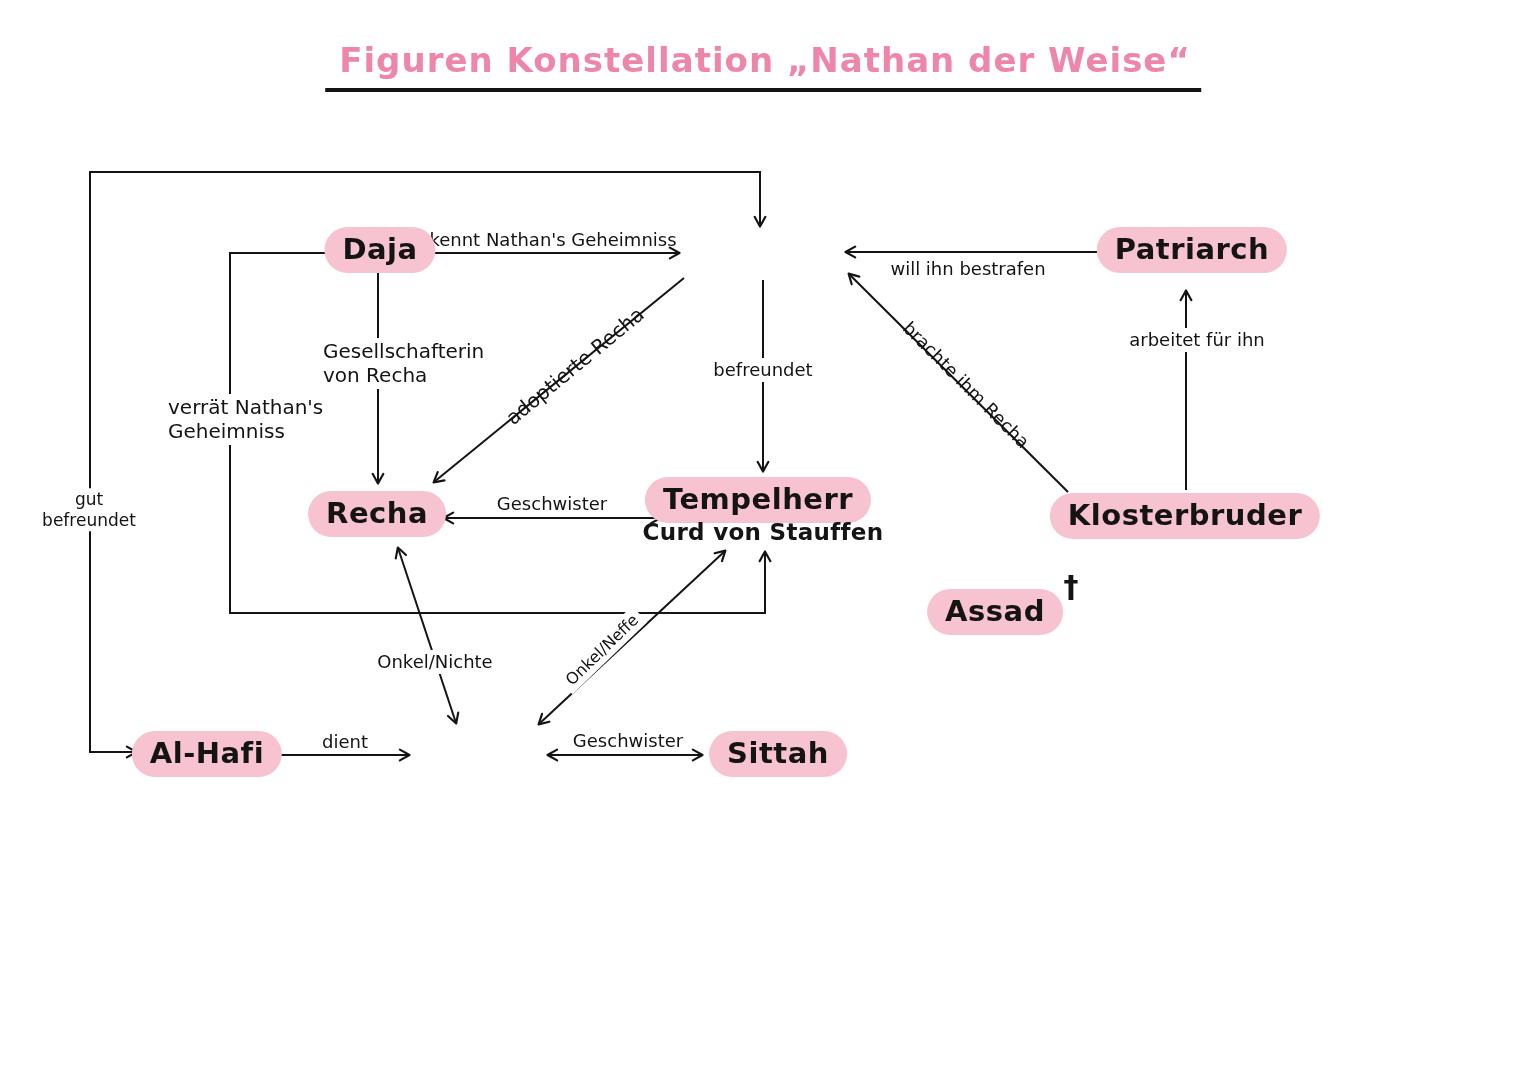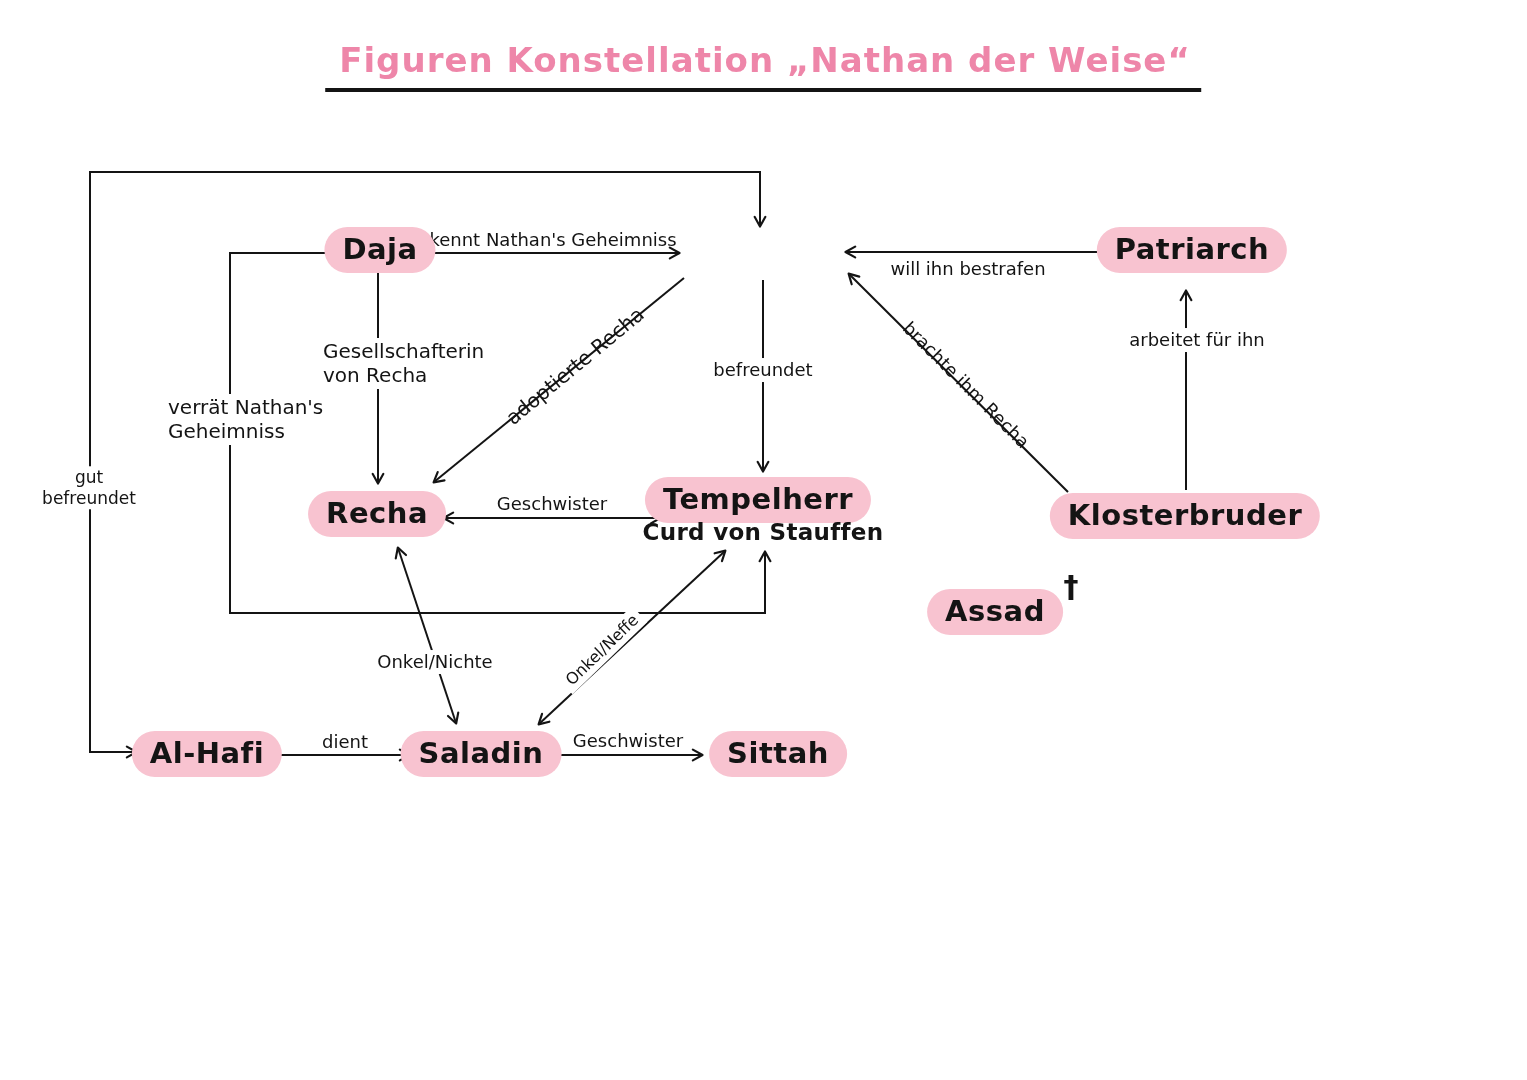--- a/index.html
+++ b/index.html
@@ -77,34 +77,33 @@
   <div class="node" style="left:758px;top:500px;">Tempelherr</div>
   <div class="subtitle" style="left:763px;top:532px;">Curd von Stauffen</div>
   <div class="node" style="left:1185px;top:516px;">Klosterbruder</div>
 
   <div class="node" style="left:995px;top:612px;">
     <span>Assad</span>
     <span class="dagger">†</span>
   </div>
 
   <div class="node" style="left:207px;top:754px;">Al-Hafi</div>
-  <div class="node" style="left:481px;top:754px;">Saladin</div>
   <div class="node" style="left:778px;top:754px;">Sittah</div>
 
   <div class="elabel" style="left:553px;top:240px;">kennt Nathan's Geheimniss</div>
   <div class="elabel" style="left:968px;top:237px;margin-top:32px;">will ihn bestrafen</div>
   <div class="elabel tl pre bg" style="left:318px;top:338px;">Gesellschafterin
 von Recha</div>
   <div class="elabel" style="left:575px;top:366px;transform:translate(-50%,-50%) rotate(-39.5deg);font-size:20px;">adoptierte Recha</div>
   <div class="elabel bg" style="left:763px;top:370px;">befreundet</div>
   <div class="elabel" style="left:966px;top:385px;transform:translate(-50%,-50%) rotate(45deg);">brachte ihm Recha</div>
   <div class="elabel bg" style="left:1197px;top:340px;">arbeitet für ihn</div>
   <div class="elabel" style="left:552px;top:504px;">Geschwister</div>
   <div class="elabel tl pre bg" style="left:163px;top:394px;">verrät Nathan's
 Geheimniss</div>
-  <div class="elabel pre ctr bg" style="left:89px;top:488px;font-size:17px;">gut
+  <div class="elabel pre ctr bg" style="left:89px;top:510px;font-size:17px;">gut
 befreundet</div>
   <div class="elabel bg" style="left:435px;top:662px;">Onkel/Nichte</div>
   <div class="elabel bg" style="left:602px;top:650px;transform:translate(-50%,-50%) rotate(-44deg);font-size:16px;">Onkel/Neffe</div>
   <div class="elabel" style="left:345px;top:742px;">dient</div>
   <div class="elabel" style="left:628px;top:741px;">Geschwister</div>
 
 </div>
 
 </body></html>

